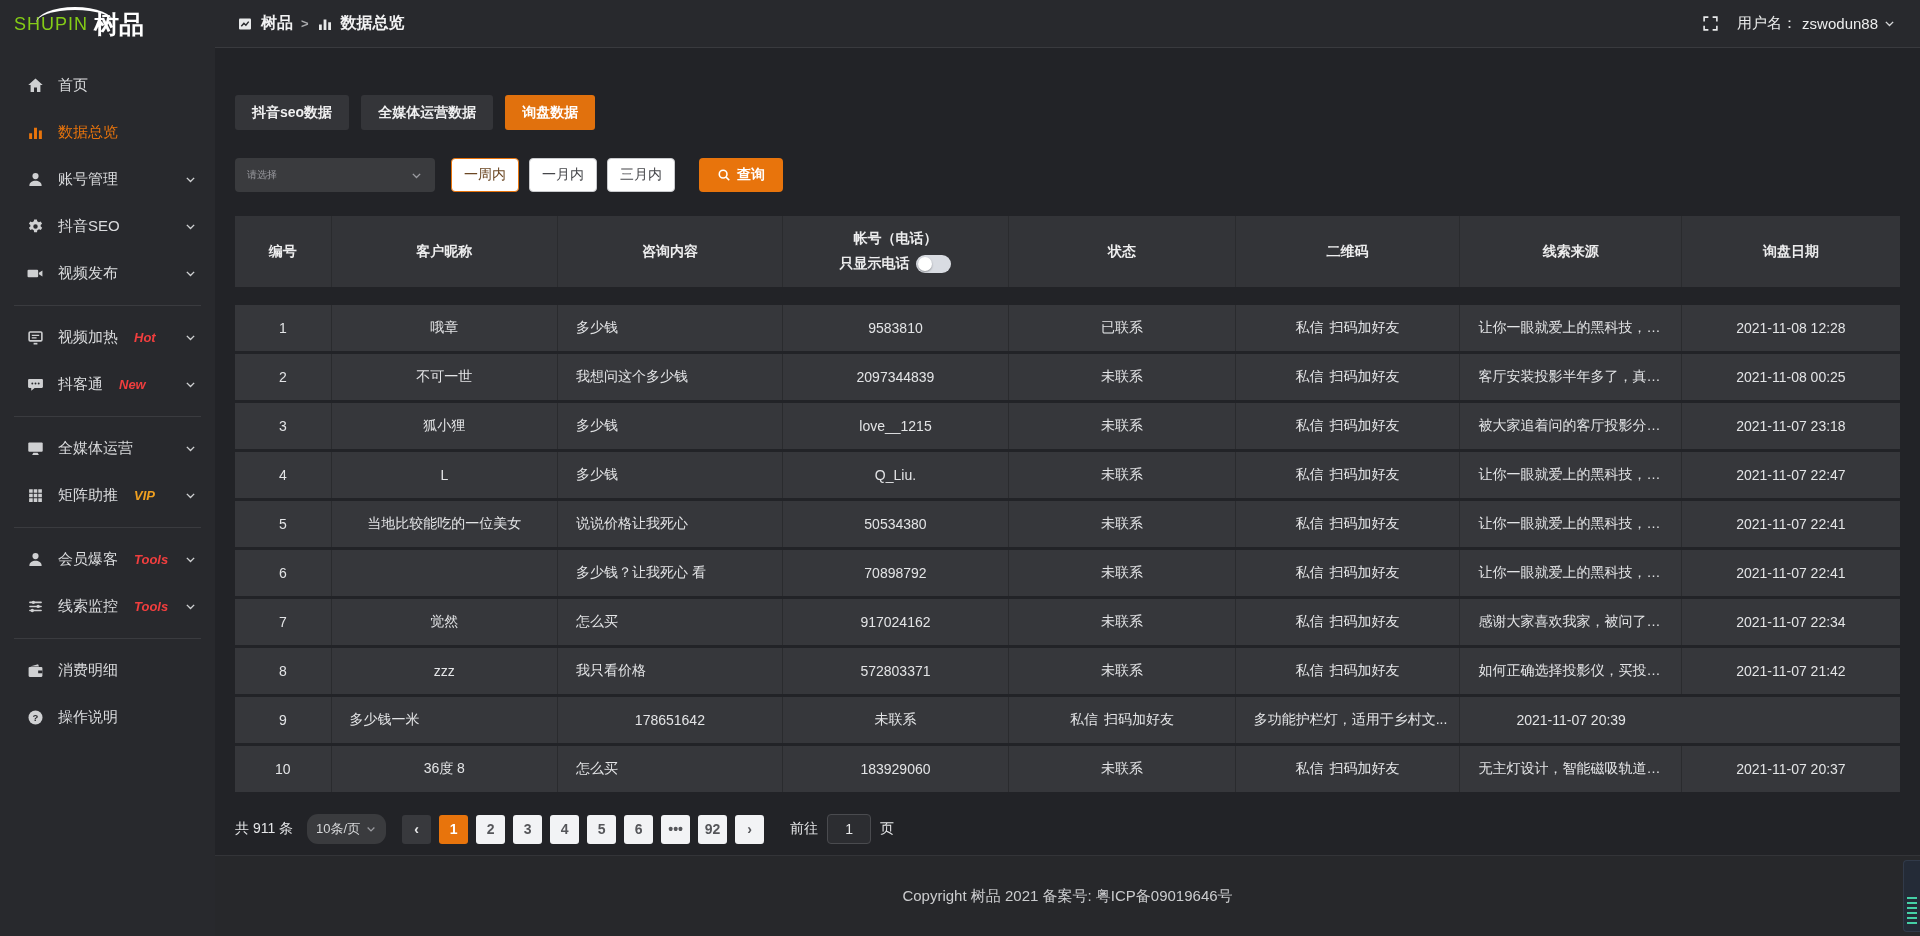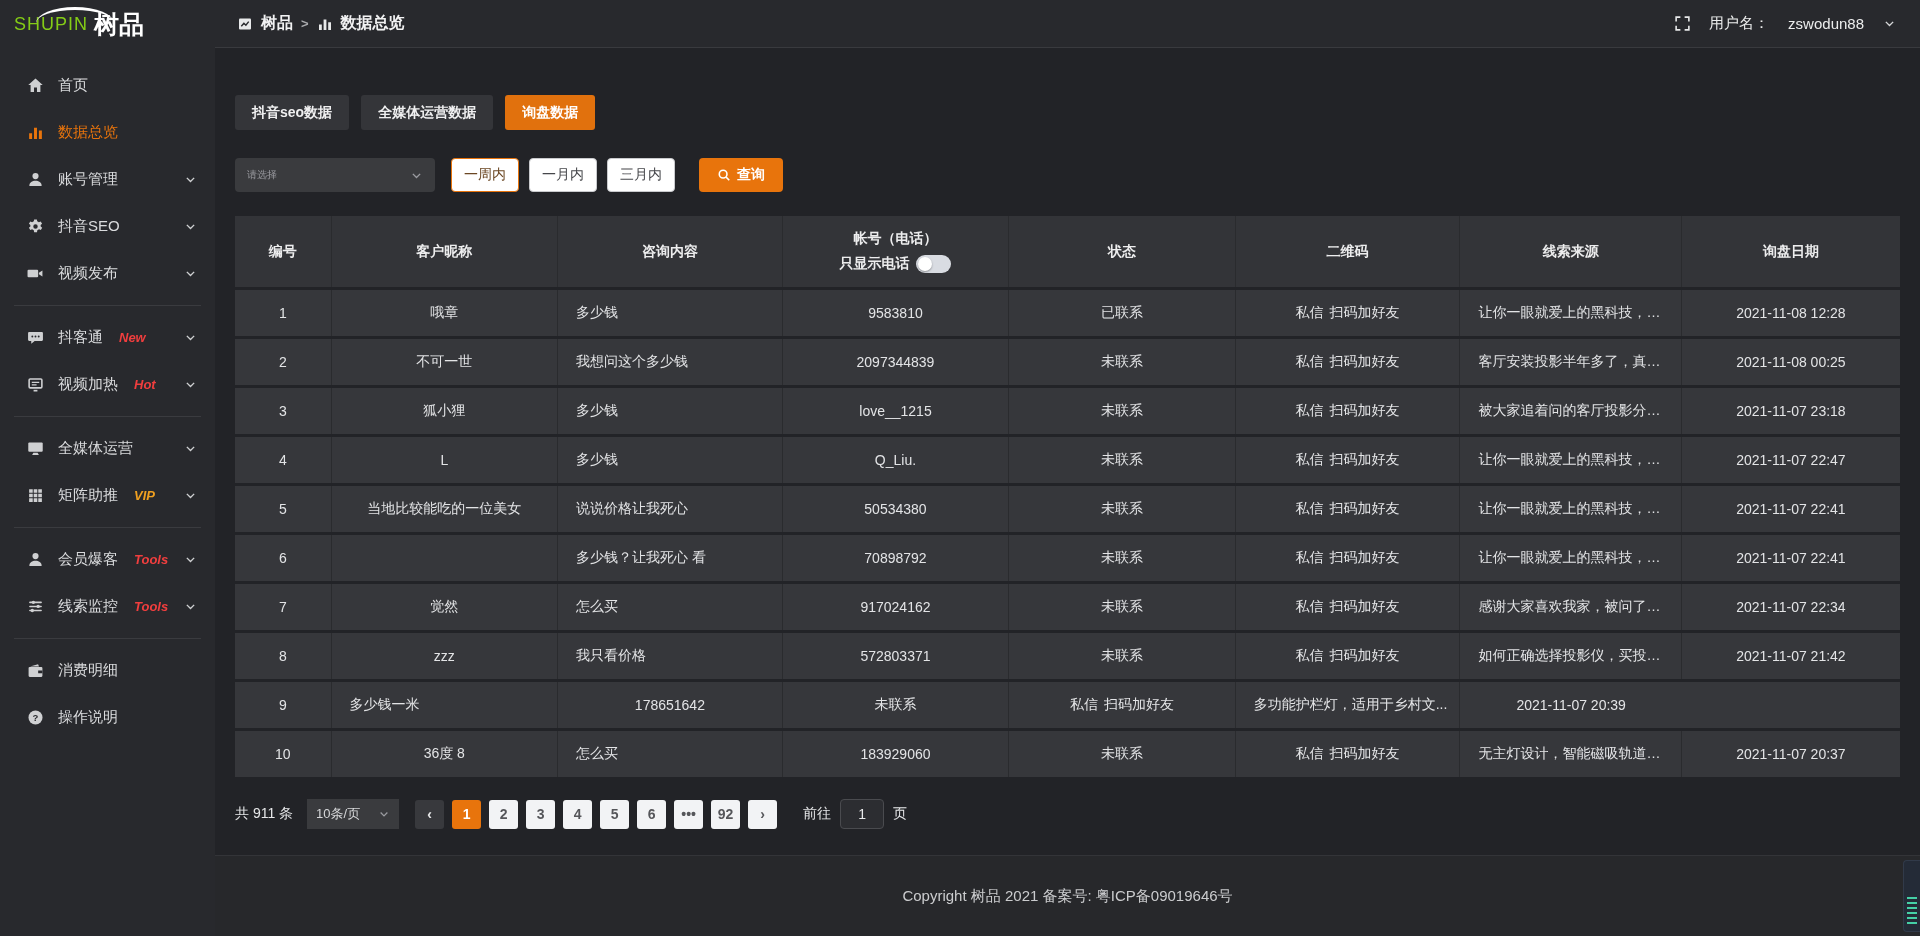--- a/index.html
+++ b/index.html
@@ -22,21 +22,21 @@
   .logo-cn { font-weight:bold; font-size:25px; color:#fff; margin-left:6px; }
 
   .topbar {
     position:absolute; left:215px; top:0; right:0; height:48px;
     background:#28292d; border-bottom:1px solid #393a3e;
     display:flex; align-items:center; padding:0 24px 0 22px;
   }
   .breadcrumb { display:flex; align-items:center; gap:8px; font-size:16px; font-weight:bold; color:#f2f2f3; }
   .breadcrumb .sep { color:#a9aaad; font-size:13px; font-weight:bold; }
   .topbar-right { margin-left:auto; display:flex; align-items:center; gap:18px; font-size:15px; color:#eceded; }
-  .user-wrap { display:flex; align-items:center; gap:19px; cursor:pointer; }
+  .user-wrap { display:flex; align-items:center; gap:5px; cursor:pointer; }
 
   
   .sidebar {
     position:absolute; left:0; top:48px; bottom:0; width:215px;
     background:#28292d; padding-top:14px;
   }
   .side-item {
     height:47px; display:flex; align-items:center; gap:14px;
     padding:0 16px 0 27px; font-size:15px; color:#dadbdd; cursor:pointer;
   }
@@ -72,21 +72,21 @@
   }
   .period-btn.active { border:1px solid #E8740C; color:#6b4723; }
   .search-btn {
     height:34px; margin-left:14px; background:#E8740C; color:#fff; border:none; border-radius:4px;
     font-size:14px; font-weight:bold; display:flex; align-items:center; gap:6px; padding:0 18px; cursor:pointer;
   }
 
   
   .table { margin:24px 20px 0 20px; }
   .t-grid { display:grid; grid-template-columns:5.8% 13.6% 13.5% 13.6% 13.6% 13.5% 13.3% 13.1%; }
-  .t-header { background:#333438; height:71px; margin-bottom:3px; }
+  .t-header { background:#333438; height:71px; margin-bottom:18px; }
   .t-header .th {
     display:flex; flex-direction:column; align-items:center; justify-content:center;
     font-size:14px; font-weight:bold; color:#ededee; border-right:1px solid #2a2b2e; gap:7px;
   }
   .t-header .th:last-child { border-right:none; }
   .th-sub { display:flex; align-items:center; gap:7px; font-weight:bold; }
   .switch {
     width:35px; height:18px; background:#d9dce2; border-radius:9px; position:relative; cursor:pointer;
   }
   .switch .knob {
@@ -103,21 +103,21 @@
   .td .ellip { overflow:hidden; text-overflow:ellipsis; white-space:nowrap; }
   .orange { color:#E8821E; }
   .qr-links { display:flex; gap:6px; }
   .qr-links span { cursor:pointer; }
   .src-link { cursor:pointer; }
 
   
   .pagination { display:flex; align-items:center; margin:22px 0 0 20px; font-size:14px; color:#e6e7e9; }
   .pg-total { margin-right:14px; }
   .pg-size {
-    width:92px; height:30px; background:#3a3b3e; border-radius:0; display:flex; align-items:center;
+    width:79px; height:30px; background:#3a3b3e; border-radius:11px; display:flex; align-items:center;
     padding:0 9px; color:#d6d7d9; font-size:13px; cursor:pointer; margin-right:16px;
   }
   .pg-size .icon { margin-left:auto; color:#9a9ba0; }
   .pg-btn {
     min-width:29px; height:29px; border-radius:3px; background:#f2f3f5; color:#55565a;
     display:flex; align-items:center; justify-content:center; font-size:14px; font-weight:bold;
     margin-right:8px; cursor:pointer; border:none; padding:0 6px;
   }
   .pg-btn.dark { background:#38393d; color:#e8e9ea; }
   .pg-btn.active { background:#E8740C; color:#fff; }
@@ -243,45 +243,45 @@
         <span class="side-label">视频发布</span>
         <span class="icon side-chevron">
           <svg width="13" height="13" viewBox="0 0 16 16" fill="none" stroke="currentColor" stroke-width="1.7">
             <path d="M3.5 6l4.5 4.5L12.5 6"></path>
           </svg>
         </span>
       </div>
       <div class="side-divider"></div>
       <div class="side-item">
         <span class="icon">
+          <svg width="17" height="17" viewBox="0 0 16 16" fill="none" stroke="currentColor" stroke-width="1.5">
+            <rect x="2" y="2.8" width="12" height="8.4" rx="1"></rect>
+            <path d="M4.5 6h7M4.5 8.4h4.5" stroke-width="1.3"></path>
+            <path d="M6.2 13.8h3.6" stroke-width="1.6"></path>
+          </svg>
+        </span>
+        <span class="side-label">视频加热</span>
+        <span class="side-badge" style="color: rgb(240, 62, 62);">Hot</span>
+        <span class="icon side-chevron">
+          <svg width="13" height="13" viewBox="0 0 16 16" fill="none" stroke="currentColor" stroke-width="1.7">
+            <path d="M3.5 6l4.5 4.5L12.5 6"></path>
+          </svg>
+        </span>
+      </div>
+      <div class="side-item">
+        <span class="icon">
           <svg width="17" height="17" viewBox="0 0 16 16" fill="currentColor">
             <path d="M2 2.8h12a1 1 0 011 1v6.4a1 1 0 01-1 1H7.2L4 13.8v-2.6H2a1 1 0 01-1-1V3.8a1 1 0 011-1z"></path>
             <circle cx="5" cy="7" r=".9" fill="#28292d"></circle>
             <circle cx="8" cy="7" r=".9" fill="#28292d"></circle>
             <circle cx="11" cy="7" r=".9" fill="#28292d"></circle>
           </svg>
         </span>
         <span class="side-label">抖客通</span>
         <span class="side-badge" style="color: rgb(240, 62, 62);">New</span>
-        <span class="icon side-chevron">
-          <svg width="13" height="13" viewBox="0 0 16 16" fill="none" stroke="currentColor" stroke-width="1.7">
-            <path d="M3.5 6l4.5 4.5L12.5 6"></path>
-          </svg>
-        </span>
-      </div>
-      <div class="side-item">
-        <span class="icon">
-          <svg width="17" height="17" viewBox="0 0 16 16" fill="none" stroke="currentColor" stroke-width="1.5">
-            <rect x="2" y="2.8" width="12" height="8.4" rx="1"></rect>
-            <path d="M4.5 6h7M4.5 8.4h4.5" stroke-width="1.3"></path>
-            <path d="M6.2 13.8h3.6" stroke-width="1.6"></path>
-          </svg>
-        </span>
-        <span class="side-label">视频加热</span>
-        <span class="side-badge" style="color: rgb(240, 62, 62);">Hot</span>
         <span class="icon side-chevron">
           <svg width="13" height="13" viewBox="0 0 16 16" fill="none" stroke="currentColor" stroke-width="1.7">
             <path d="M3.5 6l4.5 4.5L12.5 6"></path>
           </svg>
         </span>
       </div>
       <div class="side-divider"></div>
       <div class="side-item">
         <span class="icon">
           <svg width="17" height="17" viewBox="0 0 16 16" fill="currentColor">

